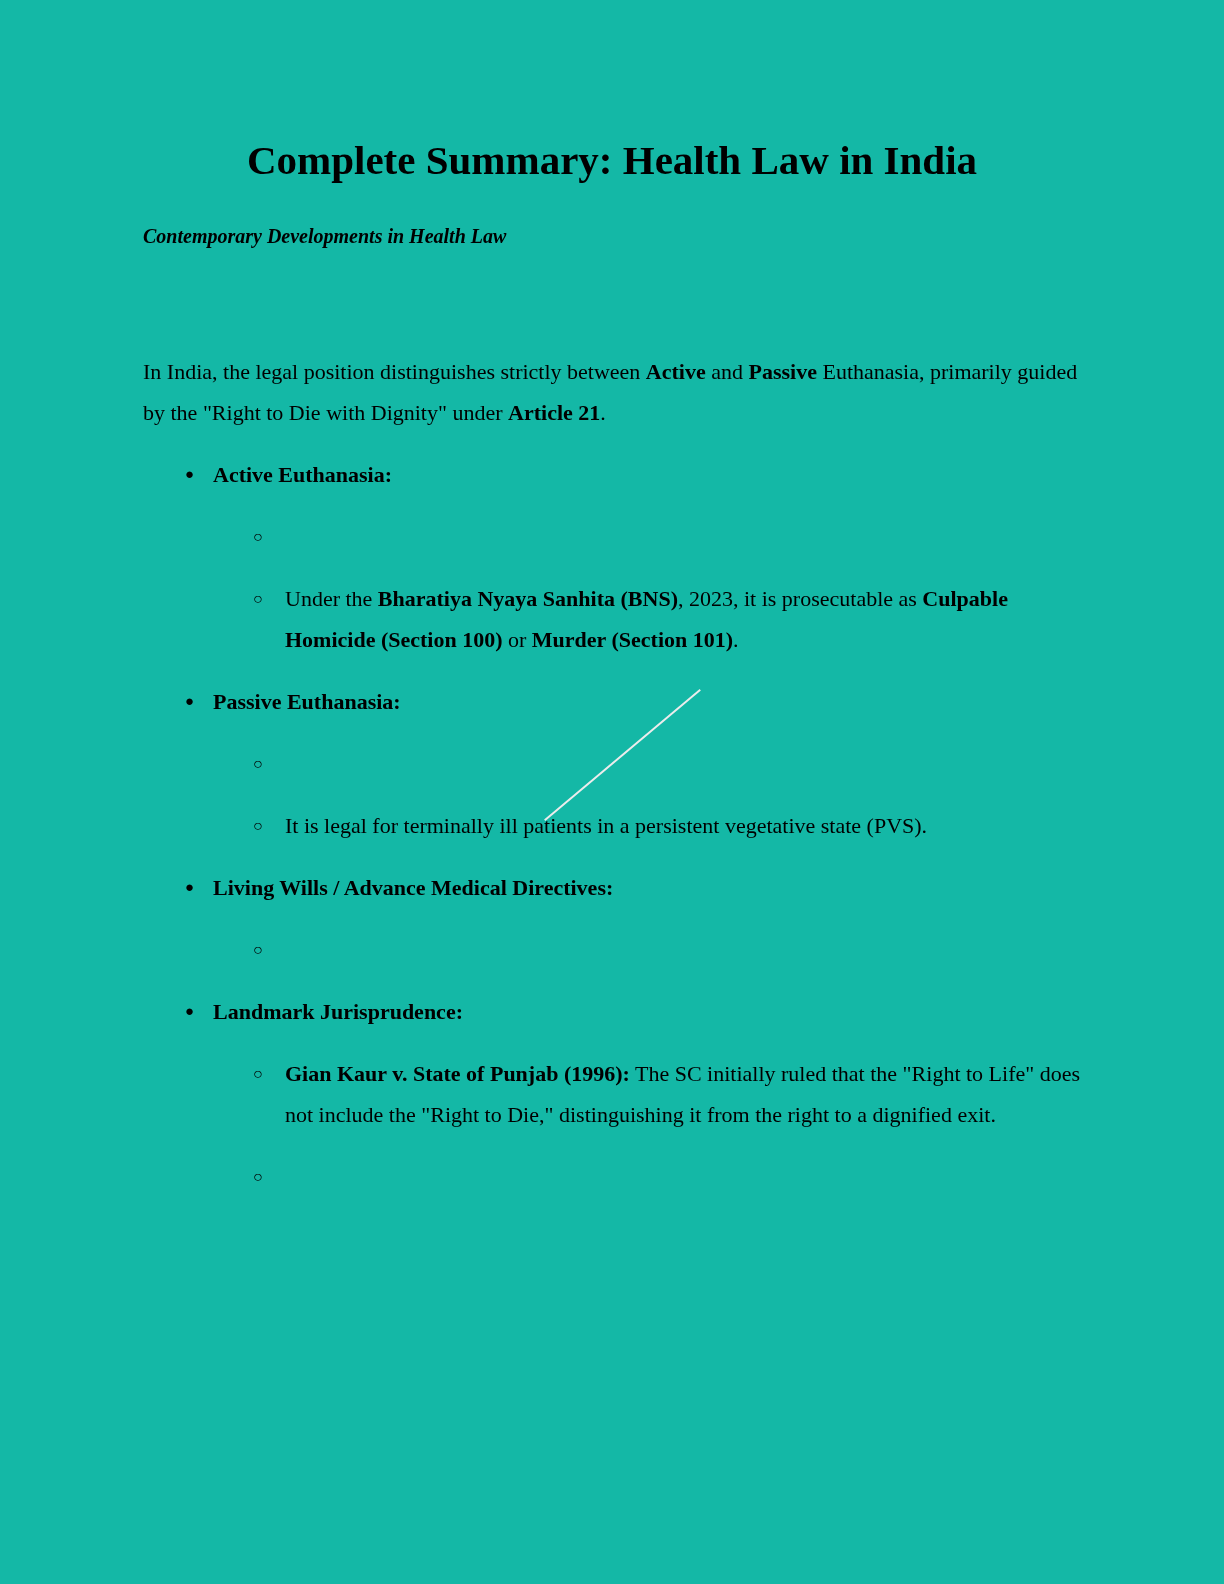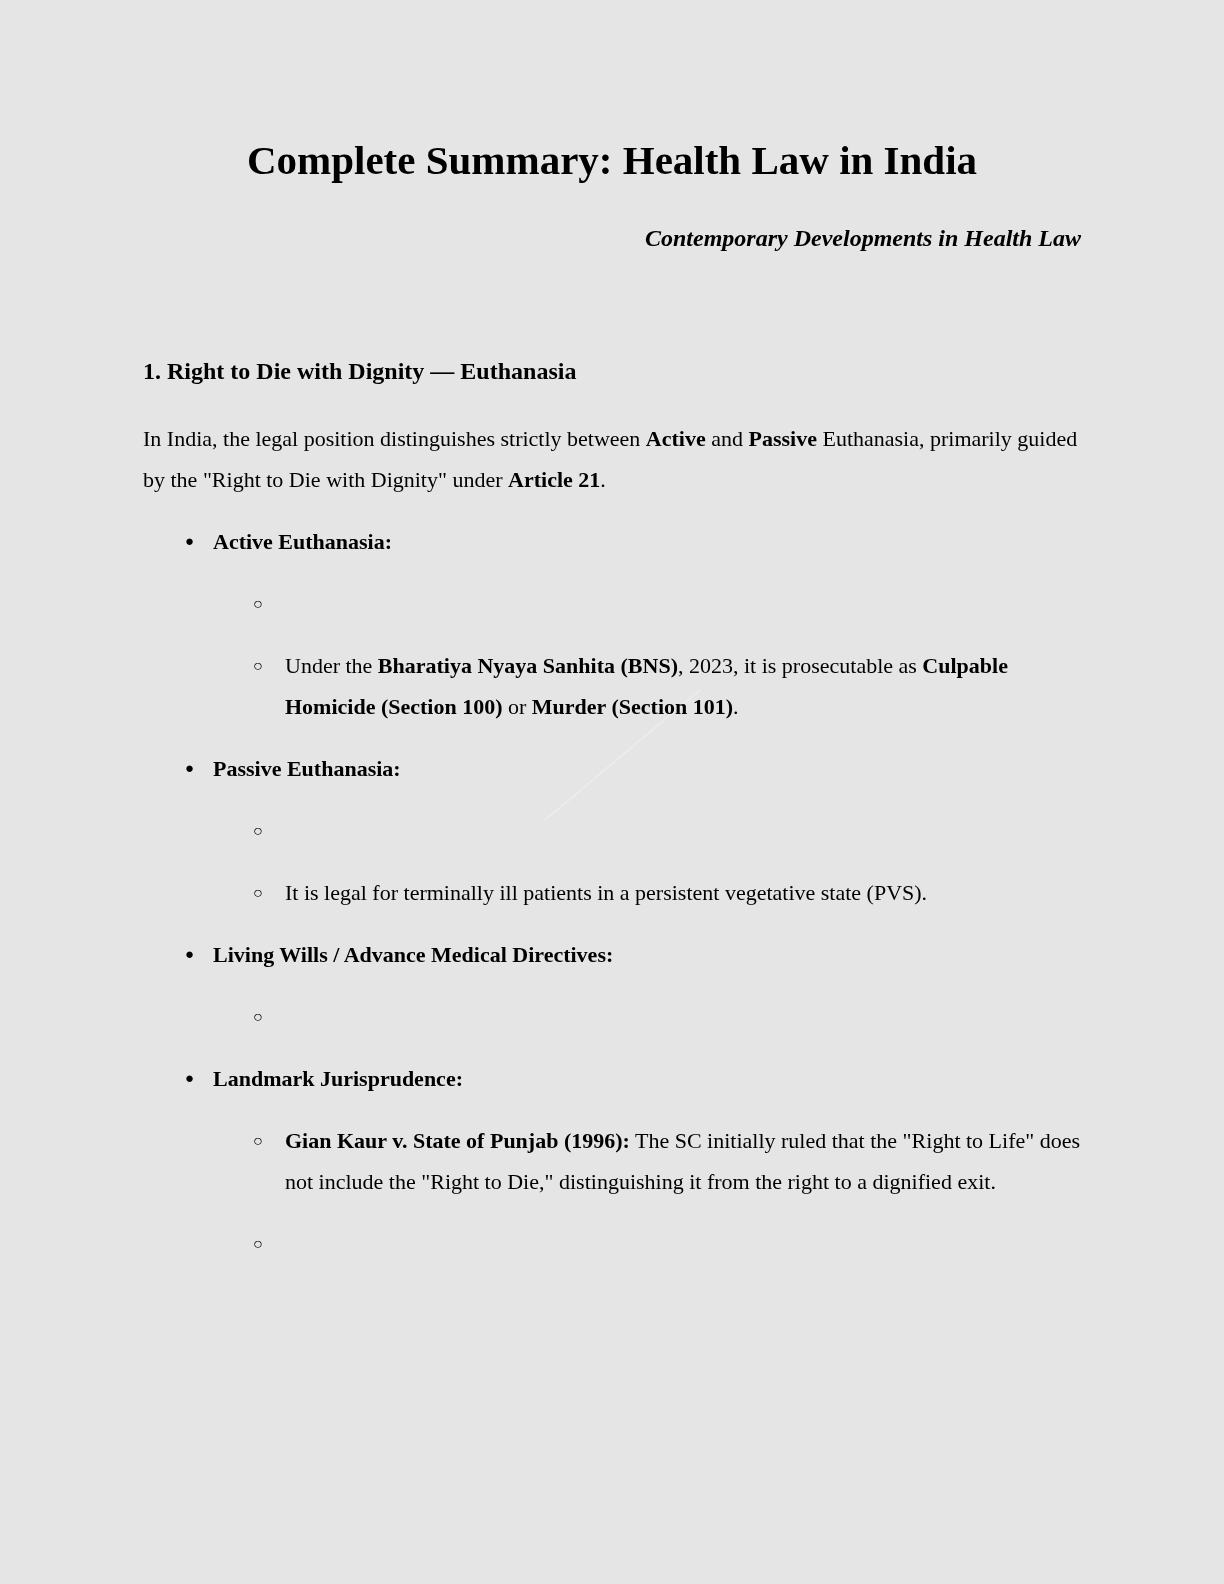--- a/index.html
+++ b/index.html
@@ -4,39 +4,39 @@
 <style>
   html, body {
     margin: 0;
     padding: 0;
     background: #ffffff;
   }
   .page {
     position: relative;
     width: 1224px;
     height: 1584px;
-    background: #e5e5e5;
+    background: #14b8a6;
     overflow: hidden;
     font-family: "Liberation Serif", "DejaVu Serif", serif;
     color: #000000;
   }
   .content {
     position: relative;
     padding: 136px 143px 0 143px;
   }
   .doc-title {
     text-align: center;
     font-size: 41px;
     font-weight: 700;
     line-height: 1.2;
     margin: 0 0 38px 0;
   }
   .doc-subtitle {
-    text-align: right;
-    font-size: 24px;
+    text-align: left;
+    font-size: 20px;
     font-weight: 700;
     font-style: italic;
     line-height: 1.3;
     margin: 16px 0 102px 0;
   }
   .section-heading {
     font-size: 24px;
     font-weight: 700;
     line-height: 1.3;
     margin: 0 0 30px 0;
@@ -77,21 +77,20 @@
 </head>
 <body>
 
 <div class="page">
   <div class="watermark-line"></div>
 
   <div class="content">
     <h1 class="doc-title">Complete Summary: Health Law in India</h1>
     <h2 class="doc-subtitle">Contemporary Developments in Health Law</h2>
 
-    <h3 class="section-heading">1. Right to Die with Dignity — Euthanasia</h3>
 
     <p class="para"><span>In India, the legal position distinguishes strictly between </span><span class="b">Active</span><span> and </span><span class="b">Passive</span><span> Euthanasia, primarily guided by the "Right to Die with Dignity" under </span><span class="b">Article 21</span><span>.</span></p>
 
     <div class="li li1">
       <span class="mk">●</span>
       <span class="txt"><span class="b">Active Euthanasia:</span></span>
     </div>
     <div class="li li2">
       <span class="mk">○</span>
     </div>

